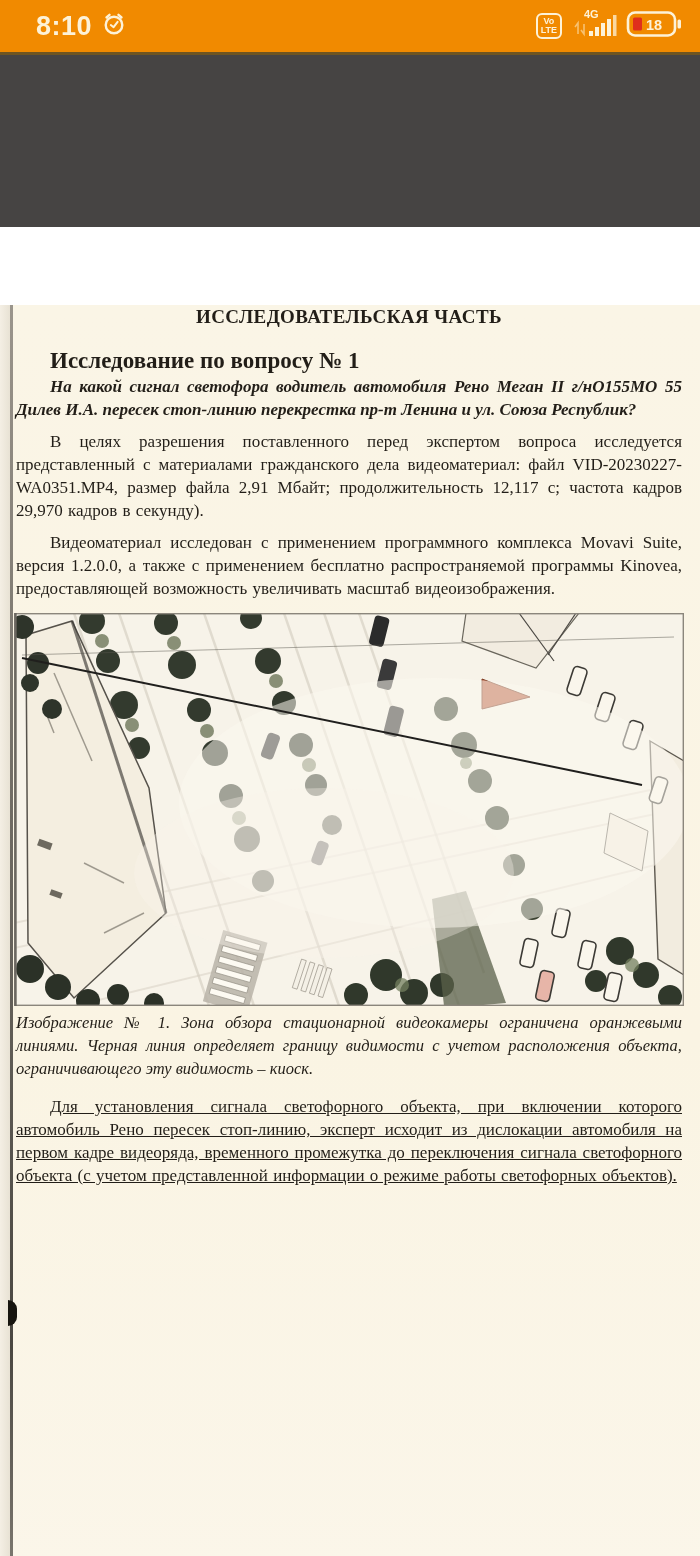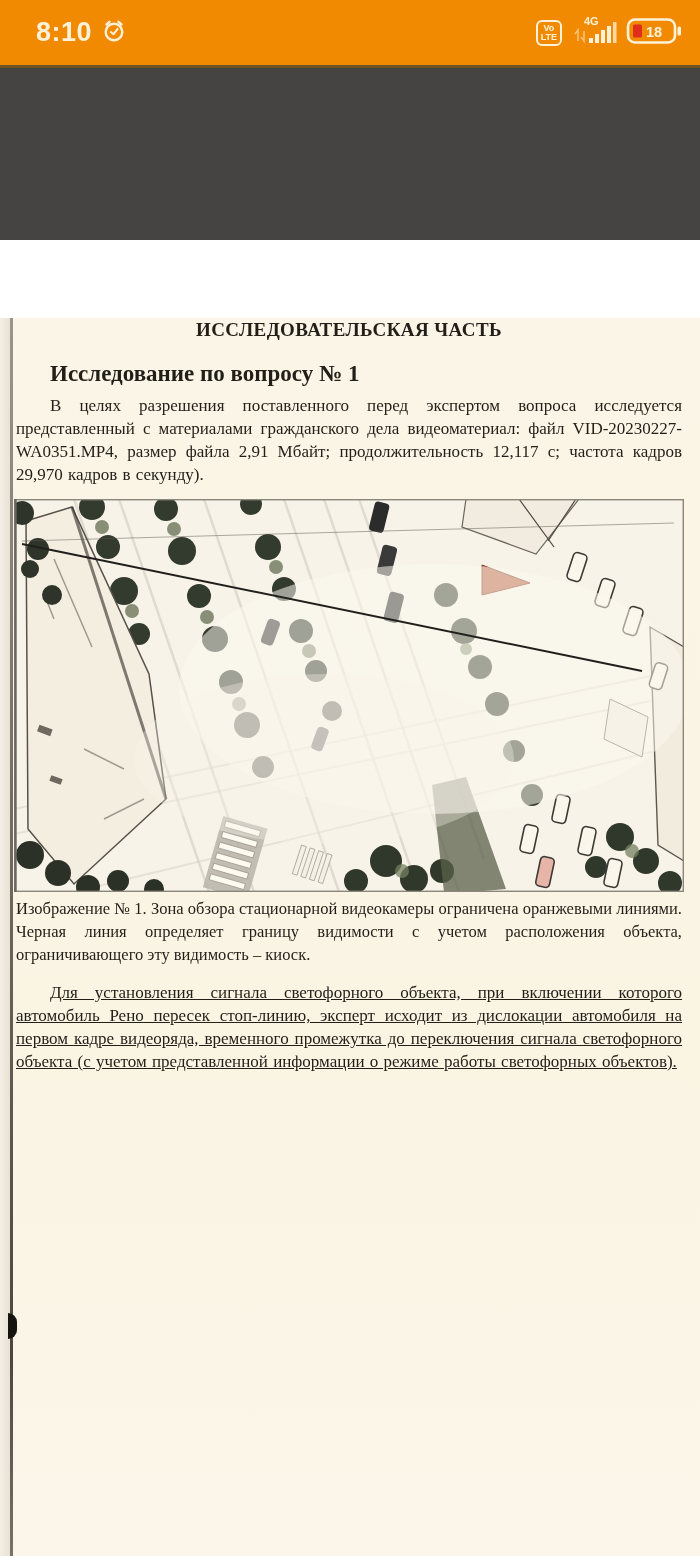--- a/index.html
+++ b/index.html
@@ -1,20 +1,20 @@
 <!DOCTYPE html>
 <html><head>
 <meta charset="utf-8">
 <style>
   * { margin:0; padding:0; box-sizing:border-box; }
   html,body { width:700px; }
   body { width:700px; height:1556px; background:#ffffff; font-family:"Liberation Sans", sans-serif; position:relative; overflow:hidden; }
 
   
-  .status-bar { height:65px; background:#f18a00; display:flex; align-items:center; justify-content:space-between; padding:0 18px 0 36px; color:#fdf2d8; }
+  .status-bar { height:52px; background:#f18a00; display:flex; align-items:center; justify-content:space-between; padding:0 18px 0 36px; color:#fdf2d8; }
   .sb-left { display:flex; align-items:center; gap:10px; }
   .sb-time { font-size:27px; font-weight:bold; letter-spacing:.5px; }
   .sb-right { display:flex; align-items:center; gap:9px; }
   .volte-badge { border:2px solid #fdf2d8; border-radius:6px; font-size:9px; font-weight:bold; line-height:9px; padding:2px 3px; text-align:center; }
 
   
   .top-band { height:175px; background:#464443; border-top:3px solid #6e5522; }
   .bottom-band { height:174px; background:#464443; }
 
   
@@ -22,21 +22,21 @@
   .page-edge { position:absolute; left:0; top:0; width:10px; height:100%; background:linear-gradient(90deg,#f4efe4,#e8e2d4); }
   .page-edge-line { position:absolute; left:10px; top:0; width:3px; height:100%; background:linear-gradient(180deg,#9a958c 0%,#6e6a62 40%,#4a4741 78%,#8d887f 100%); }
   .page-hole { position:absolute; left:8px; top:995px; width:9px; height:26px; background:#17150f; border-radius:0 12px 12px 0; }
   .doc-content { position:relative; padding:0 18px 0 16px; color:#221e18; font-family:"Liberation Serif", serif; font-size:17px; line-height:23px; }
   .doc-title { margin-top:78px; text-align:center; font-weight:bold; font-size:19px; letter-spacing:.4px; }
   .doc-heading { margin-top:21px; padding-left:34px; font-weight:bold; font-size:23px; }
   .doc-question { margin-top:3px; font-style:italic; font-weight:bold; text-align:justify; text-indent:34px; }
   .doc-par { margin-top:9px; text-align:justify; text-indent:34px; word-spacing:1px; }
   .figure-wrap { margin-top:13px; margin-left:-2px; width:670px; height:393px; border-bottom:3px solid #1c1b19; position:relative; background:#f7f3e9; }
   .figure-wrap svg { display:block; }
-  .doc-caption { margin-top:5px; text-align:justify; font-size:16.5px; line-height:23px; }
+  .doc-caption { margin-top:5px; font-style:italic; text-align:justify; font-size:16.5px; line-height:23px; }
   .doc-closing { margin-top:15px; text-align:justify; text-indent:34px; word-spacing:1px;text-decoration:underline; }
 
   
   .nav-bar { height:94px; background:#ffffff; position:relative; }
 </style>
 </head>
 <body>
 
 <div class="status-bar">
   <div class="sb-left">
@@ -81,21 +81,23 @@
 <div class="top-band"></div>
 
 <div class="document">
   <div class="page-edge"></div>
   <div class="page-edge-line"></div>
   <div class="page-hole"></div>
 
   <div class="doc-content">
     <div class="doc-title">ИССЛЕДОВАТЕЛЬСКАЯ ЧАСТЬ</div>
     <div class="doc-heading">Исследование по вопросу № 1</div>
+    <div class="doc-question">На какой сигнал светофора водитель автомобиля Рено Меган II г/нО155МО 55 Дилев И.А. пересек стоп-линию перекрестка пр-т Ленина и ул. Союза Республик?</div>
     <div class="doc-par">В целях разрешения поставленного перед экспертом вопроса исследуется представленный с материалами гражданского дела видеоматериал: файл VID-20230227-WA0351.MP4, размер файла 2,91 Мбайт; продолжительность 12,117 с; частота кадров 29,970 кадров в секунду).</div>
+    <div class="doc-par">Видеоматериал исследован с применением программного комплекса Movavi Suite, версия 1.2.0.0, а также с применением бесплатно распространяемой программы Kinovea, предоставляющей возможность увеличивать масштаб видеоизображения.</div>
 
     <div class="figure-wrap">
       <svg width="670" height="393" viewBox="0 0 670 393">
 
         <rect x="0" y="0" width="670" height="393" fill="#f7f3e9"></rect>
 
         <g stroke="#cfc8ba" stroke-width="2.5" opacity="0.55">
           <path d="M60 0 L195 393"></path>
             <path d="M105 0 L240 393"></path>
             <path d="M190 0 L325 393"></path>

